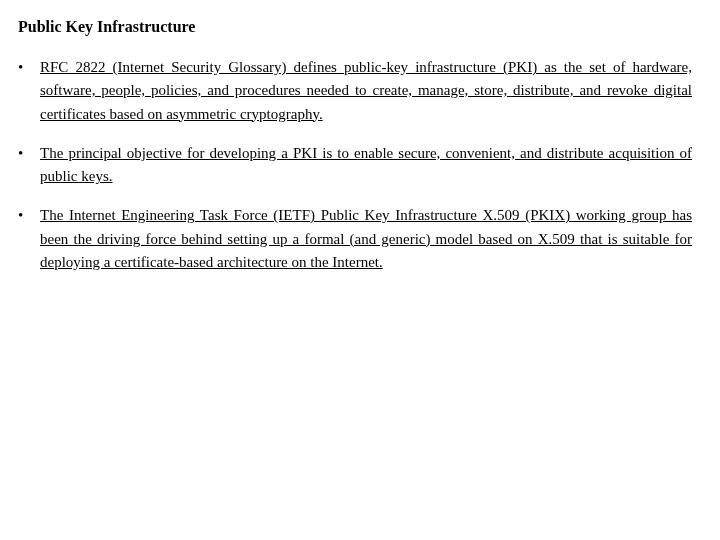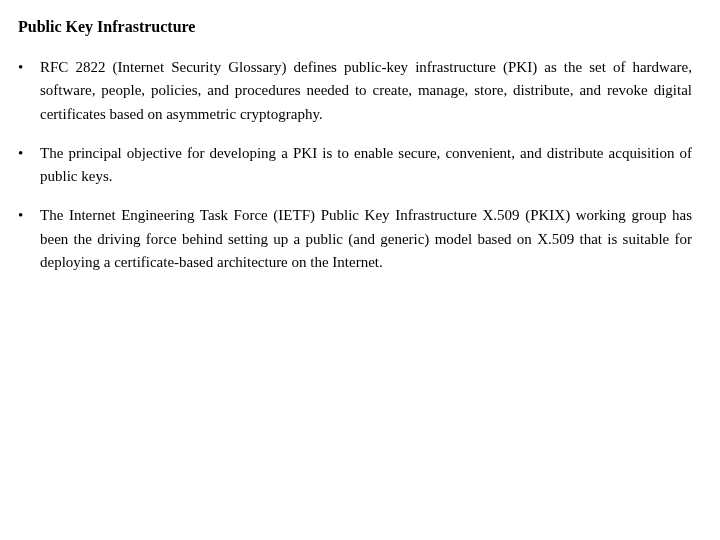--- a/index.html
+++ b/index.html
@@ -54,37 +54,38 @@
     ul li .bullet {
       min-width: 18px;
       margin-right: 4px;
       font-size: 15px;
       line-height: 1.55;
     }
 
     ul li .text {
       flex: 1;
       text-align: justify;
+      text-decoration: underline;
     }
   </style>
 </head>
 <body>
 
 <div class="page-container">
   <div class="page-title">Public Key Infrastructure</div>
 
   <div class="content-area">
     <ul>
       <li>
         <span class="bullet">•</span>
         <span class="text">RFC 2822 (Internet Security Glossary) defines public-key infrastructure (PKI) as the set of hardware, software, people, policies, and procedures needed to create, manage, store, distribute, and revoke digital certificates based on asymmetric cryptography.</span>
       </li>
       <li>
         <span class="bullet">•</span>
         <span class="text">The principal objective for developing a PKI is to enable secure, convenient, and distribute acquisition of public keys.</span>
       </li>
       <li>
         <span class="bullet">•</span>
-        <span class="text">The Internet Engineering Task Force (IETF) Public Key Infrastructure X.509 (PKIX) working group has been the driving force behind setting up a public (and generic) model based on X.509 that is suitable for deploying a certificate-based architecture on the Internet.</span>
+        <span class="text">The Internet Engineering Task Force (IETF) Public Key Infrastructure X.509 (PKIX) working group has been the driving force behind setting up a formal (and generic) model based on X.509 that is suitable for deploying a certificate-based architecture on the Internet.</span>
       </li>
     </ul>
   </div>
 </div>
 
 </body></html>

